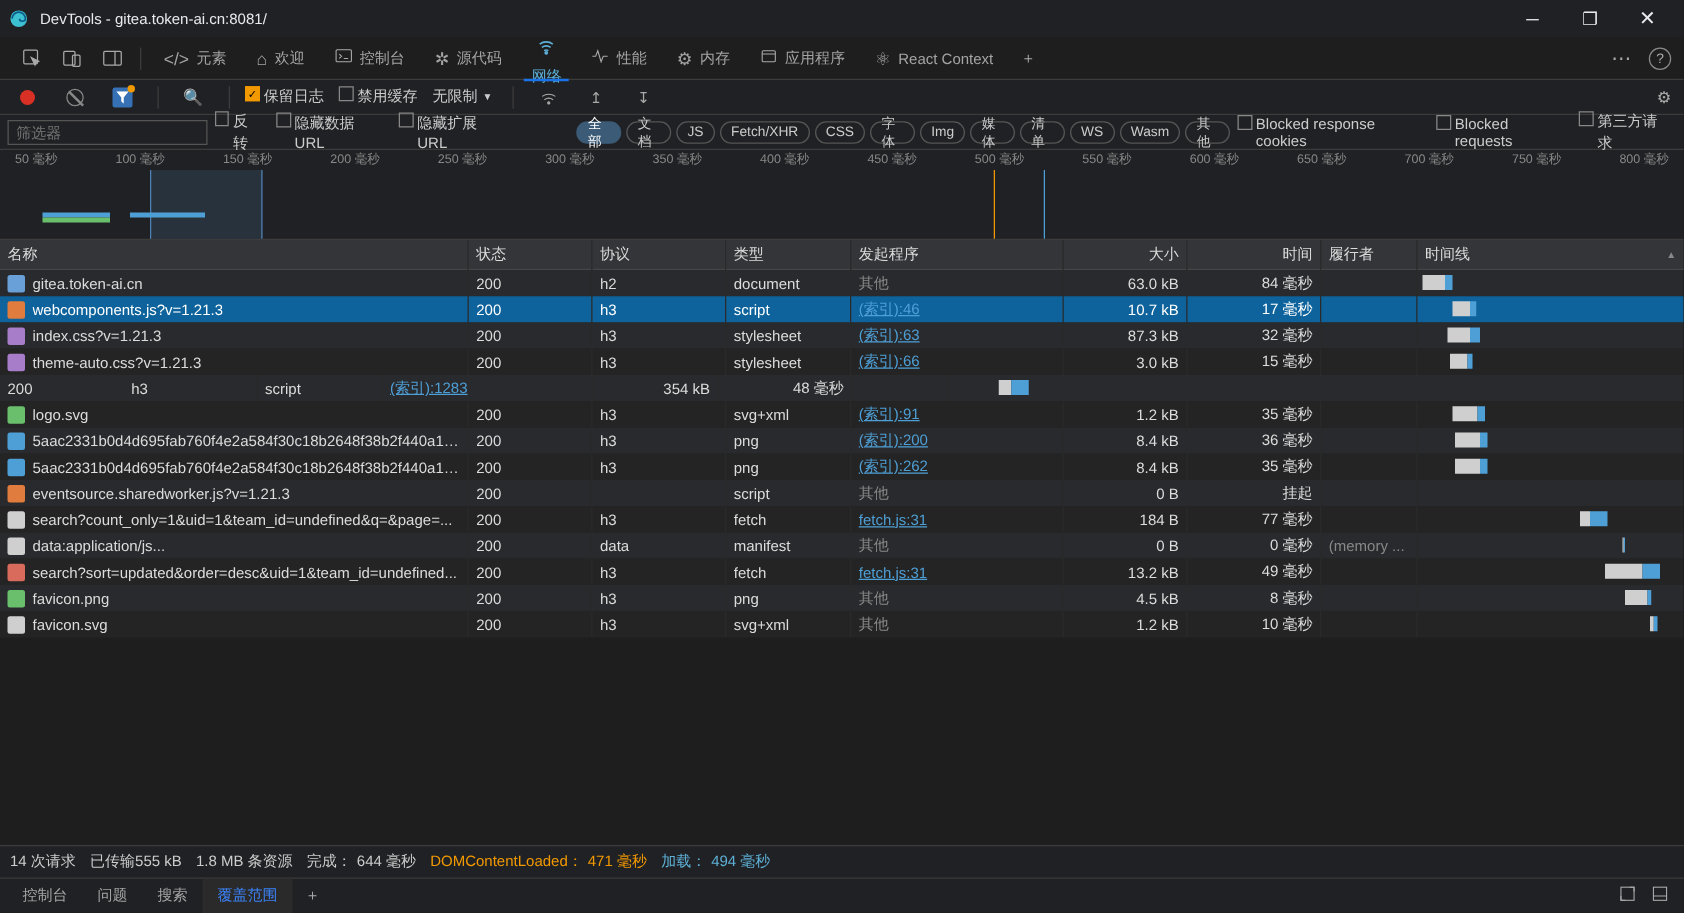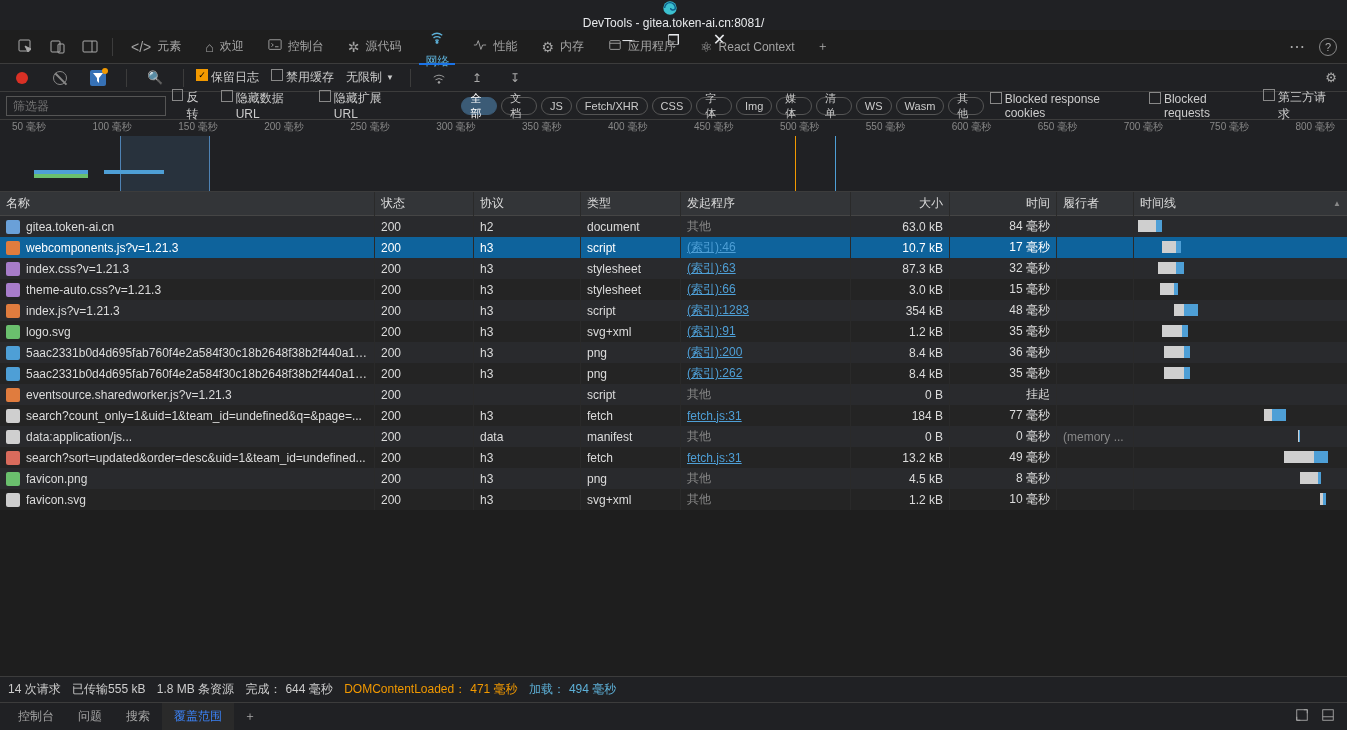--- a/index.html
+++ b/index.html
@@ -1,18 +1,18 @@
 <!DOCTYPE html>
 <html><head>
 <meta charset="utf-8">
 <style>
   * { margin:0; padding:0; box-sizing:border-box; font-family:"Segoe UI",Arial,sans-serif; }
   body { background:#1e1e1e; color:#ccc; font-size:12px; width:1347px; height:730px; overflow:hidden; user-select:none; }
   
-  .titlebar { height:30px; background:#202124; display:flex; align-items:center; padding:0 6px;flex-direction:column; }
+  .titlebar { height:30px; background:#202124; display:flex; align-items:center; padding:0 6px; }
   .edgewin { width:18px;height:18px;margin-right:8px;display:flex;align-items:center;justify-content:center; }
   .title-txt { color:#e8eaed; font-size:12px; flex:1; }
   .winbtns { display:flex; height:30px; }
   .winbtn { width:46px; display:flex; align-items:center; justify-content:center; color:#e8eaed; font-size:14px; }
   
   .tabs { height:34px; background:#1e1e1e; border-bottom:1px solid #3c3c3c; display:flex; align-items:center; padding:0 10px; }
   .icbtn { width:22px;height:22px; display:flex;align-items:center;justify-content:center;color:#aaa;margin:0 5px; }
   .sep  { width:1px;height:18px;background:#3c3c3c;margin:0 6px; }
   .tab  { display:flex;align-items:center;height:34px;padding:0 12px;color:#a4a4a4;gap:6px; position:relative;}
   .tab.active { color:#5db0d7;flex-direction:column; }
@@ -375,24 +375,20 @@
       <div class="col c7">15 毫秒</div>
       <div class="col c8">
         <span class="dim"></span>
       </div>
       <div class="col c9">
         <div class="wfbar" style="left:26px;width:14px;background:#cfcfcf;"></div>
         <div class="wfbar" style="left:40px;width:4px;background:#4e9fd6;"></div>
       </div>
     </div>
     <div class="row">
-      <div class="col c1">
-        <span class="ic" style="background:#e07c3e"></span>
-        <span style="white-space:nowrap;overflow:hidden;text-overflow:ellipsis;">index.js?v=1.21.3</span>
-      </div>
       <div class="col c2">200</div>
       <div class="col c3">h3</div>
       <div class="col c4">script</div>
       <div class="col c5">
         <span class="lk">(索引):1283</span>
       </div>
       <div class="col c6">354 kB</div>
       <div class="col c7">48 毫秒</div>
       <div class="col c8">
         <span class="dim"></span>

